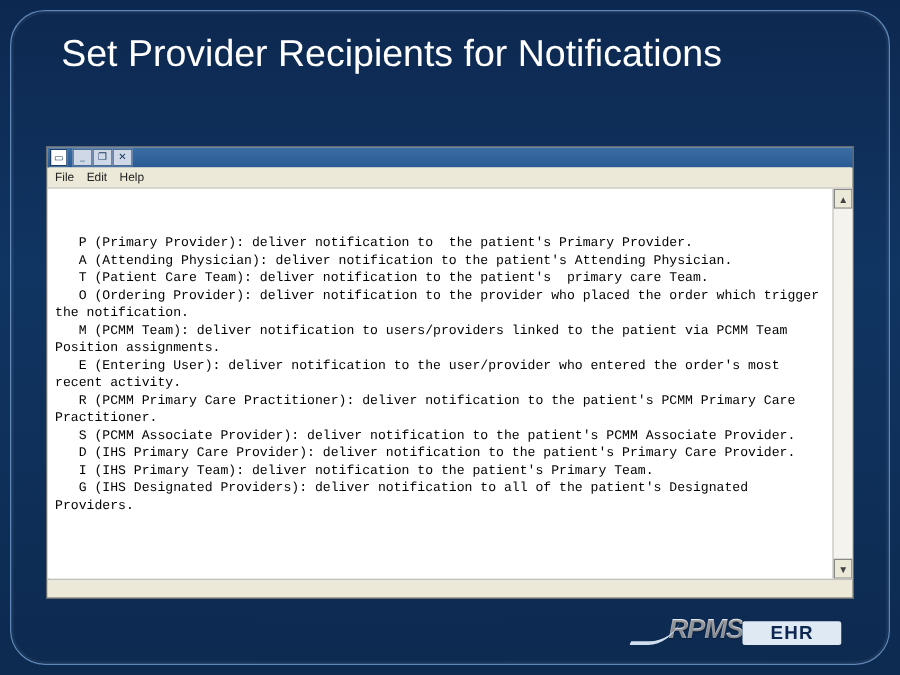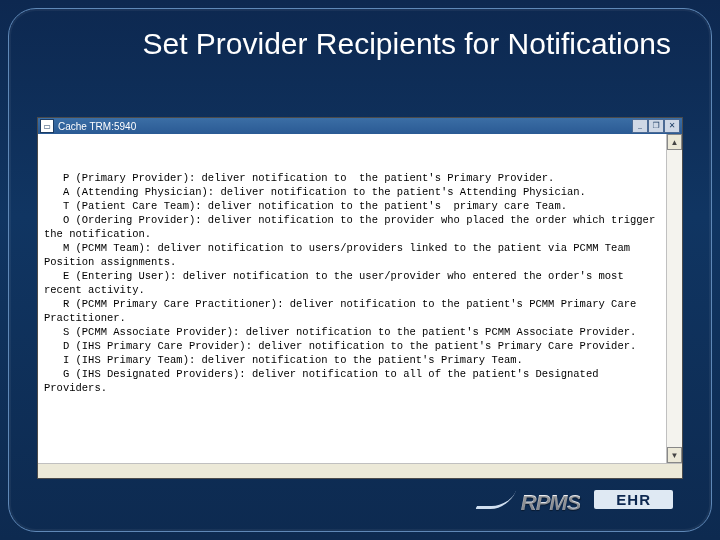--- a/index.html
+++ b/index.html
@@ -1,50 +1,54 @@
 <!DOCTYPE html>
 <html><head>
 <meta charset="utf-8">
 <style>
   html,body{margin:0;padding:0;width:720px;height:540px;background:linear-gradient(180deg,#0d2850 0%,#103562 40%,#0d2a50 100%);font-family:"Helvetica Neue",Arial,sans-serif;overflow:hidden}
   .frame{position:absolute;inset:8px;border:1px solid #5f88b7;border-radius:28px;box-shadow:inset 0 0 0 2px rgba(255,255,255,.05);overflow:hidden}
-  .title{width:100%;text-align:right;color:#fff;font-size:30px;line-height:34px;padding:18px 40px 0 40px;box-sizing:border-box;font-weight:400}
+  .title{width:100%;text-align:left;color:#fff;font-size:30px;line-height:34px;padding:18px 40px 0 40px;box-sizing:border-box;font-weight:400}
   .win{position:absolute;left:28px;right:28px;top:108px;height:360px;background:#fff;border:1px solid #4b4b4b;display:flex;flex-direction:column;box-shadow:0 0 0 1px #000 inset}
   .titlebar{height:16px;background:linear-gradient(180deg,#3b6ea5 0%,#2a5a94 100%);display:flex;align-items:center;color:#fff;font-size:10px;font-family:Tahoma,Arial;padding:0 2px}
   .tb-icon{width:12px;height:12px;background:#fff;border:1px solid #1c3c64;margin-right:4px;font-size:8px;color:#1c3c64;display:flex;align-items:center;justify-content:center}
   .tb-title{flex:1}
   .tb-btns{display:flex;gap:0}
   .tb-btn{width:14px;height:12px;background:#cfd8e6;border:1px solid #4b6a94;font-size:8px;line-height:8px;display:flex;align-items:center;justify-content:center;color:#1c3c64;font-family:Tahoma}
   .menubar{height:16px;background:#ece9d8;border-bottom:1px solid #c0c0c0;display:flex;align-items:center;gap:10px;padding:0 6px;font-size:9.5px;font-family:Tahoma,Arial;color:#222}
   .body{flex:1;background:#fff;display:flex;overflow:hidden}
   .text{flex:1;padding:23px 4px 6px 6px;font-family:"Courier New",monospace;font-size:10.5px;line-height:14px;color:#000;white-space:pre-wrap}
   .scrollbar{width:15px;background:#ece9d8;border-left:1px solid #c0c0c0;display:flex;flex-direction:column}
   .sb-btn{height:14px;background:#ece9d8;border:1px solid #888;font-size:8px;display:flex;align-items:center;justify-content:center;color:#444}
   .sb-track{flex:1;background:#f4f3ee}
   .statusbar{height:14px;background:#ece9d8;border-top:1px solid #c0c0c0}
-  .logo{position:absolute;right:38px;bottom:15px;display:flex;align-items:flex-start;gap:14px}
+  .logo{position:absolute;right:38px;bottom:15px;display:flex;align-items:flex-end;gap:0}
   .rpms{font-family:Arial;font-weight:900;font-style:italic;font-size:22px;letter-spacing:-1px;background:linear-gradient(180deg,#fff,#cfd9e8);-webkit-background-clip:text;color:transparent;text-shadow:0 1px 1px rgba(0,0,0,.4)}
   .ehr{background:#dfe9f3;color:#0d2850;font-family:Arial;font-weight:900;font-size:15px;padding:1px 22px;border-radius:2px;letter-spacing:1px}
   .swoosh{width:34px;height:16px;border-bottom:3px solid #d0dff0;border-radius:0 0 24px 0;transform:skewX(-20deg);margin-right:-6px}
 </style>
 </head>
 <body>
 
 <div class="frame">
   <div class="title">Set Provider Recipients for Notifications</div>
 
   <div class="win">
     <div class="titlebar">
       <span class="tb-icon">▭</span>
-      <span class="tb-title">Cache TRM:5940</span>
       <span class="tb-btns">
         <span class="tb-btn">_</span>
         <span class="tb-btn">❐</span>
         <span class="tb-btn">✕</span>
       </span>
+    </div>
+    <div class="menubar">
+      <span>File</span>
+      <span>Edit</span>
+      <span>Help</span>
     </div>
     <div class="body">
       <div class="text" id="term">
    P (Primary Provider): deliver notification to  the patient's Primary Provider.
    A (Attending Physician): deliver notification to the patient's Attending Physician.
    T (Patient Care Team): deliver notification to the patient's  primary care Team.
    O (Ordering Provider): deliver notification to the provider who placed the order which trigger the notification.
    M (PCMM Team): deliver notification to users/providers linked to the patient via PCMM Team Position assignments.
    E (Entering User): deliver notification to the user/provider who entered the order's most recent activity.
    R (PCMM Primary Care Practitioner): deliver notification to the patient's PCMM Primary Care Practitioner.

